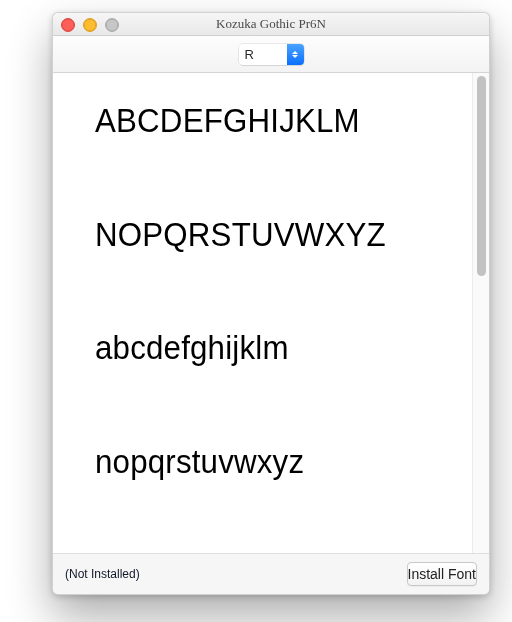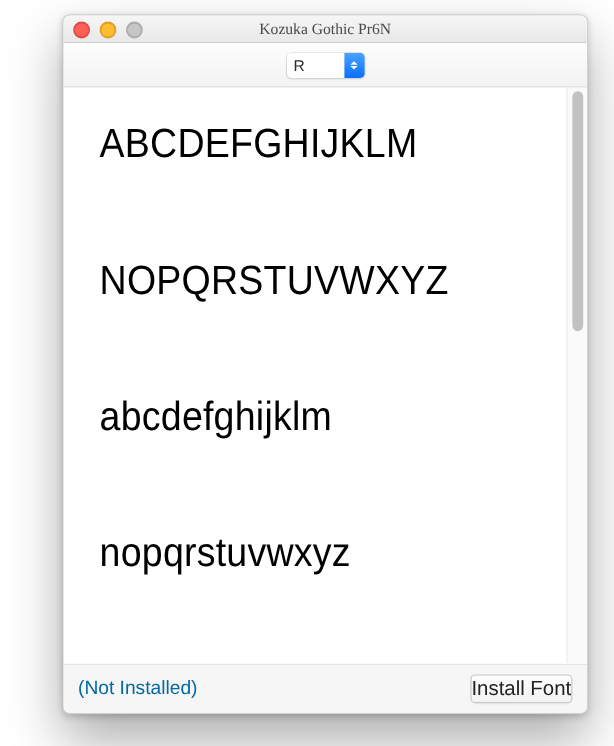--- a/index.html
+++ b/index.html
@@ -82,21 +82,21 @@
   .caret.down{border-top:3.5px solid #fff;}
   .content-wrap{
     flex:1 1 auto;
     position:relative;
     overflow:hidden;
     background:#ffffff;
   }
   .content{
     position:absolute;left:0;top:0;right:16px;bottom:0;
     overflow:hidden;
-    padding:30px 20px 0 30px;
+    padding:30px 20px 0 42px;
   }
   .sample{
     font-family:"Helvetica Neue",Helvetica,Arial,sans-serif;
     font-weight:400;
     font-stretch:condensed;
     font-size:34px;
     line-height:1.05;
     color:#000;
     margin-bottom:78px;
     transform:scaleX(0.92);
@@ -116,27 +116,27 @@
   }
   .footer{
     height:40px;
     border-top:1px solid #dedede;
     background:#f6f6f6;
     display:flex;align-items:center;
     padding:0 12px;
     flex:0 0 auto;
   }
   .status{
-    color:#0369a1;font-size:16px;
+    color:#0f172a;font-size:12px;
   }
   .spacer{flex:1;}
   .btn{
     height:22px;
     padding:0 0;
-    font-size:17px;
+    font-size:14px;
     background:linear-gradient(#ffffff,#f2f2f2);
     border:0.5px solid #c8c8c8;
     border-radius:4px;
     box-shadow:0 1px 0 rgba(0,0,0,0.04);
     display:flex;align-items:center;justify-content:center;
     color:#222;
   }
 </style>
 </head>
 <body>

